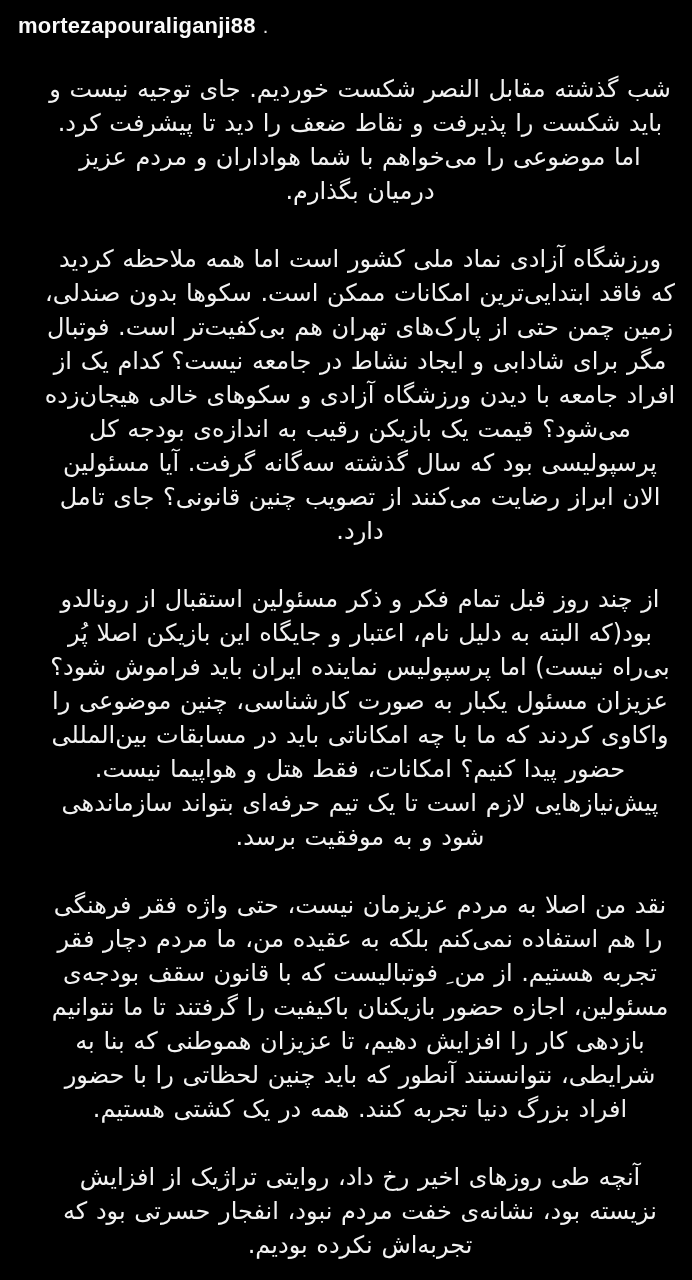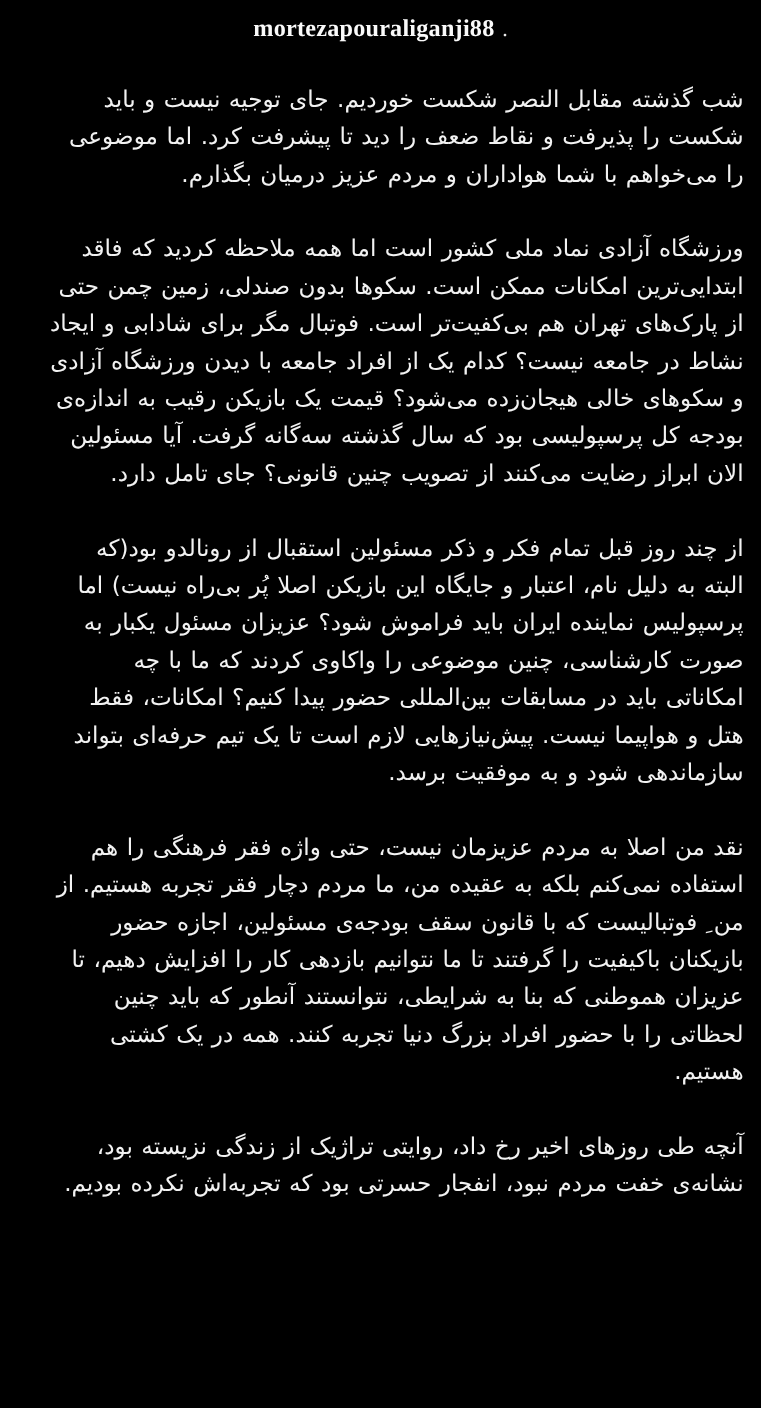--- a/index.html
+++ b/index.html
@@ -14,42 +14,42 @@
     font-family: "DejaVu Sans", sans-serif;
   }
   .post {
     width: 100%;
     height: 100%;
     box-sizing: border-box;
     padding-top: 12px;
   }
   .caption-header {
     direction: ltr;
-    text-align: center;
+    text-align: left;
     padding: 0 18px;
     color: #fafafa;
     font-size: 22px;
     font-weight: 700;
     line-height: 28px;
     letter-spacing: 0.2px;
-    font-family: Liberation Serif, serif;
+    font-family: Liberation Sans, sans-serif;
     white-space: nowrap;
   }
   .caption-header .after-username {
     font-weight: 400;
     color: #e8e8e8;
     margin-left: 7px;
     font-size: 20px;
   }
   .caption-body {
     direction: rtl;
-    text-align: right;
+    text-align: center;
     unicode-bidi: plaintext;
     color: #f2f2f2;
-    font-size: 21px;
+    font-size: 24px;
     line-height: 34px;
     padding: 32px 16px 0 44px;
     font-family: "DejaVu Sans", sans-serif;
   }
   .caption-body p {
     margin: 0 0 34px 0;
     word-spacing: 1px;
   }
   .caption-body p:last-child {
     margin-bottom: 0;
@@ -62,16 +62,16 @@
 
   <div class="caption-header">
     <span class="username">mortezapouraliganji88</span><span class="after-username">.</span>
   </div>
 
   <div class="caption-body">
     <p>شب گذشته مقابل النصر شکست خوردیم. جای توجیه نیست و باید شکست را پذیرفت و نقاط ضعف را دید تا پیشرفت کرد. اما موضوعی را می‌خواهم با شما هواداران و مردم عزیز درمیان بگذارم.</p>
     <p>ورزشگاه آزادی نماد ملی کشور است اما همه ملاحظه کردید که فاقد ابتدایی‌ترین امکانات ممکن است. سکوها بدون صندلی، زمین چمن حتی از پارک‌های تهران هم بی‌کفیت‌تر است. فوتبال مگر برای شادابی و ایجاد نشاط در جامعه نیست؟ کدام یک از افراد جامعه با دیدن ورزشگاه آزادی و سکوهای خالی هیجان‌زده می‌شود؟ قیمت یک بازیکن رقیب به اندازه‌ی بودجه کل پرسپولیسی بود که سال گذشته سه‌گانه گرفت. آیا مسئولین الان ابراز رضایت می‌کنند از تصویب چنین قانونی؟ جای تامل دارد.</p>
     <p>از چند روز قبل تمام فکر و ذکر مسئولین استقبال از رونالدو بود(که البته به دلیل نام، اعتبار و جایگاه این بازیکن اصلا پُر بی‌راه نیست) اما پرسپولیس نماینده ایران باید فراموش شود؟ عزیزان مسئول یکبار به صورت کارشناسی، چنین موضوعی را واکاوی کردند که ما با چه امکاناتی باید در مسابقات بین‌المللی حضور پیدا کنیم؟ امکانات، فقط هتل و هواپیما نیست. پیش‌نیازهایی لازم است تا یک تیم حرفه‌ای بتواند سازماندهی شود و به موفقیت برسد.</p>
     <p>نقد من اصلا به مردم عزیزمان نیست، حتی واژه فقر فرهنگی را هم استفاده نمی‌کنم بلکه به عقیده من، ما مردم دچار فقر تجربه هستیم. از من ِ فوتبالیست که با قانون سقف بودجه‌ی مسئولین، اجازه حضور بازیکنان باکیفیت را گرفتند تا ما نتوانیم بازدهی کار را افزایش دهیم، تا عزیزان هموطنی که بنا به شرایطی، نتوانستند آنطور که باید چنین لحظاتی را با حضور افراد بزرگ دنیا تجربه کنند. همه در یک کشتی هستیم.</p>
-    <p>آنچه طی روزهای اخیر رخ داد، روایتی تراژیک از زندگی نزیسته بود، نشانه‌ی خفت مردم نبود، انفجار حسرتی بود که تجربه‌اش نکرده بودیم.</p>
+    <p>آنچه طی روزهای اخیر رخ داد، روایتی تراژیک از افزایش نزیسته بود، نشانه‌ی خفت مردم نبود، انفجار حسرتی بود که تجربه‌اش نکرده بودیم.</p>
   </div>
 
 </div>
 
 </body></html>

